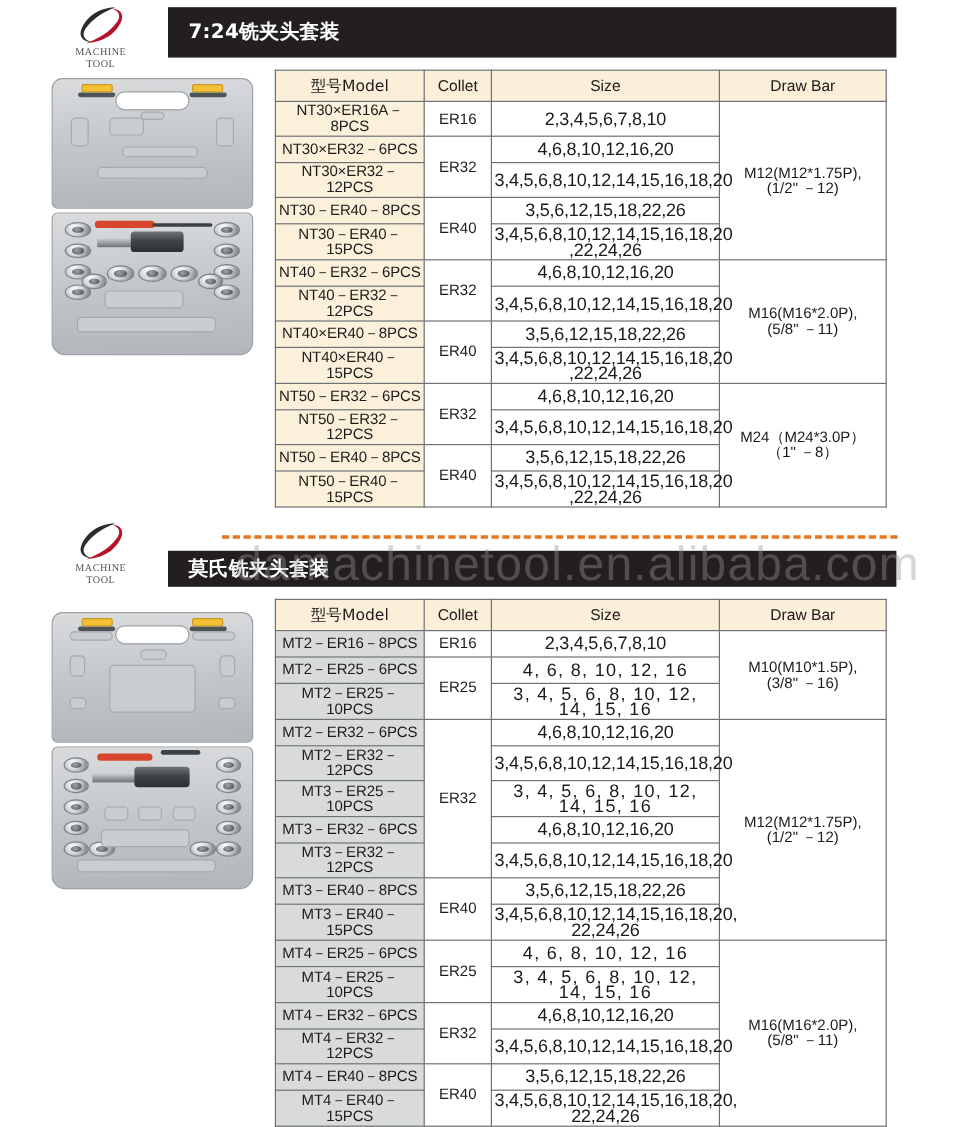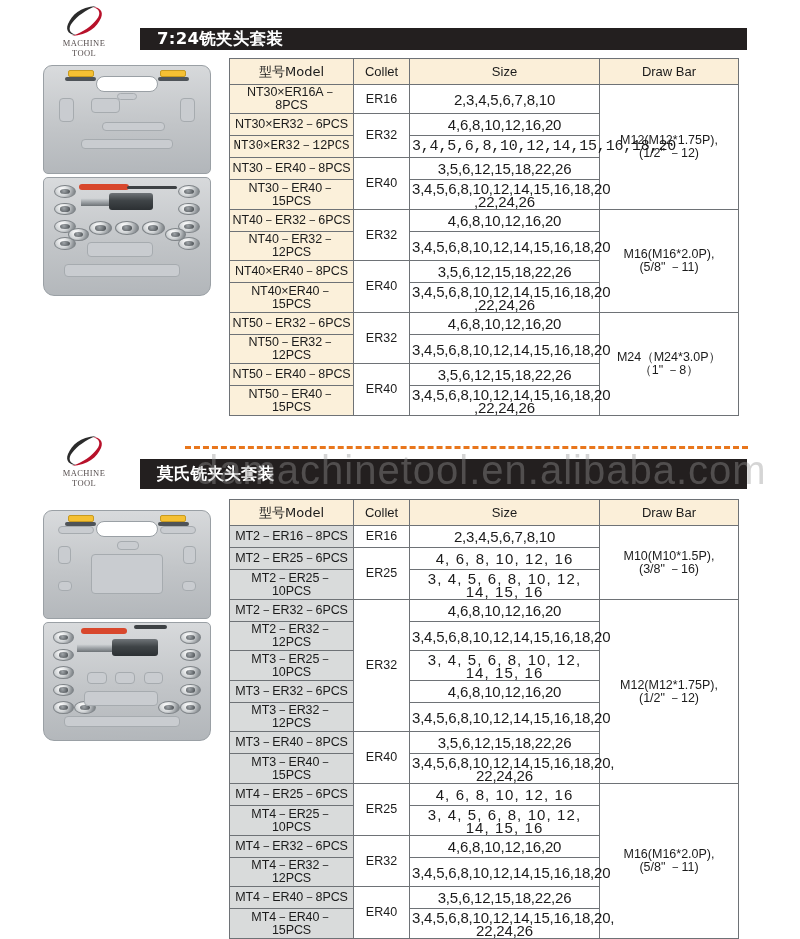--- a/index.html
+++ b/index.html
@@ -201,21 +201,21 @@
       <path d="M40 2 C24 3,16 11,12 20 C9 27,14 31,20 31 C13 29,12 24,16 19 C21 12,30 6,40 2 Z" fill="#2b2b2b"></path>
       <path d="M16 32 C32 31,41 23,45 14 C48 7,43 3,37 3 C44 5,45 10,41 15 C36 22,27 28,16 32 Z" fill="#b8112a"></path>
     </svg>
   </div>
   <div class="logo-text">
     <span>MACHINE</span><br>
     <span>TOOL</span>
   </div>
 </div>
 
-<div class="title-bar" style="left:140px; top:28px; width:607px; height:22px;">
+<div class="title-bar" style="left:140px; top:6px; width:607px; height:42px;">
   <span class="title-cn">7:24铣夹头套装</span>
 </div>
 
 <div class="photo" style="left:32px; top:58px; width:190px; height:245px;">
   <div class="case">
     <div class="lid">
       <div class="latch-dark l"></div>
         <div class="latch-dark r"></div>
       <div class="latch l"></div>
         <div class="latch r"></div>
@@ -271,21 +271,21 @@
         <td class="model">NT30×ER16A－8PCS</td>
         <td class="collet-c" rowspan="1">ER16</td>
         <td class="size"><span>2,3,4,5,6,7,8,10</span></td>
         <td class="draw" rowspan="5"><span>M12(M12*1.75P),</span><br><span>(1/2"  －12)</span></td>
       </tr>
       <tr style="height: 22px;">
         <td class="model">NT30×ER32－6PCS</td>
         <td class="collet-c" rowspan="2">ER32</td>
         <td class="size"><span>4,6,8,10,12,16,20</span></td>
       </tr>
-      <tr style="height: 22px; font-family: Liberation Mono, monospace;">
+      <tr style="height: 22px;">
         <td class="model">NT30×ER32－12PCS</td>
         <td class="size"><span>3,4,5,6,8,10,12,14,15,16,18,20</span></td>
       </tr>
       <tr style="height: 22px;">
         <td class="model">NT30－ER40－8PCS</td>
         <td class="collet-c" rowspan="2">ER40</td>
         <td class="size"><span>3,5,6,12,15,18,22,26</span></td>
       </tr>
       <tr style="height: 30px;">
         <td class="model">NT30－ER40－15PCS</td>

